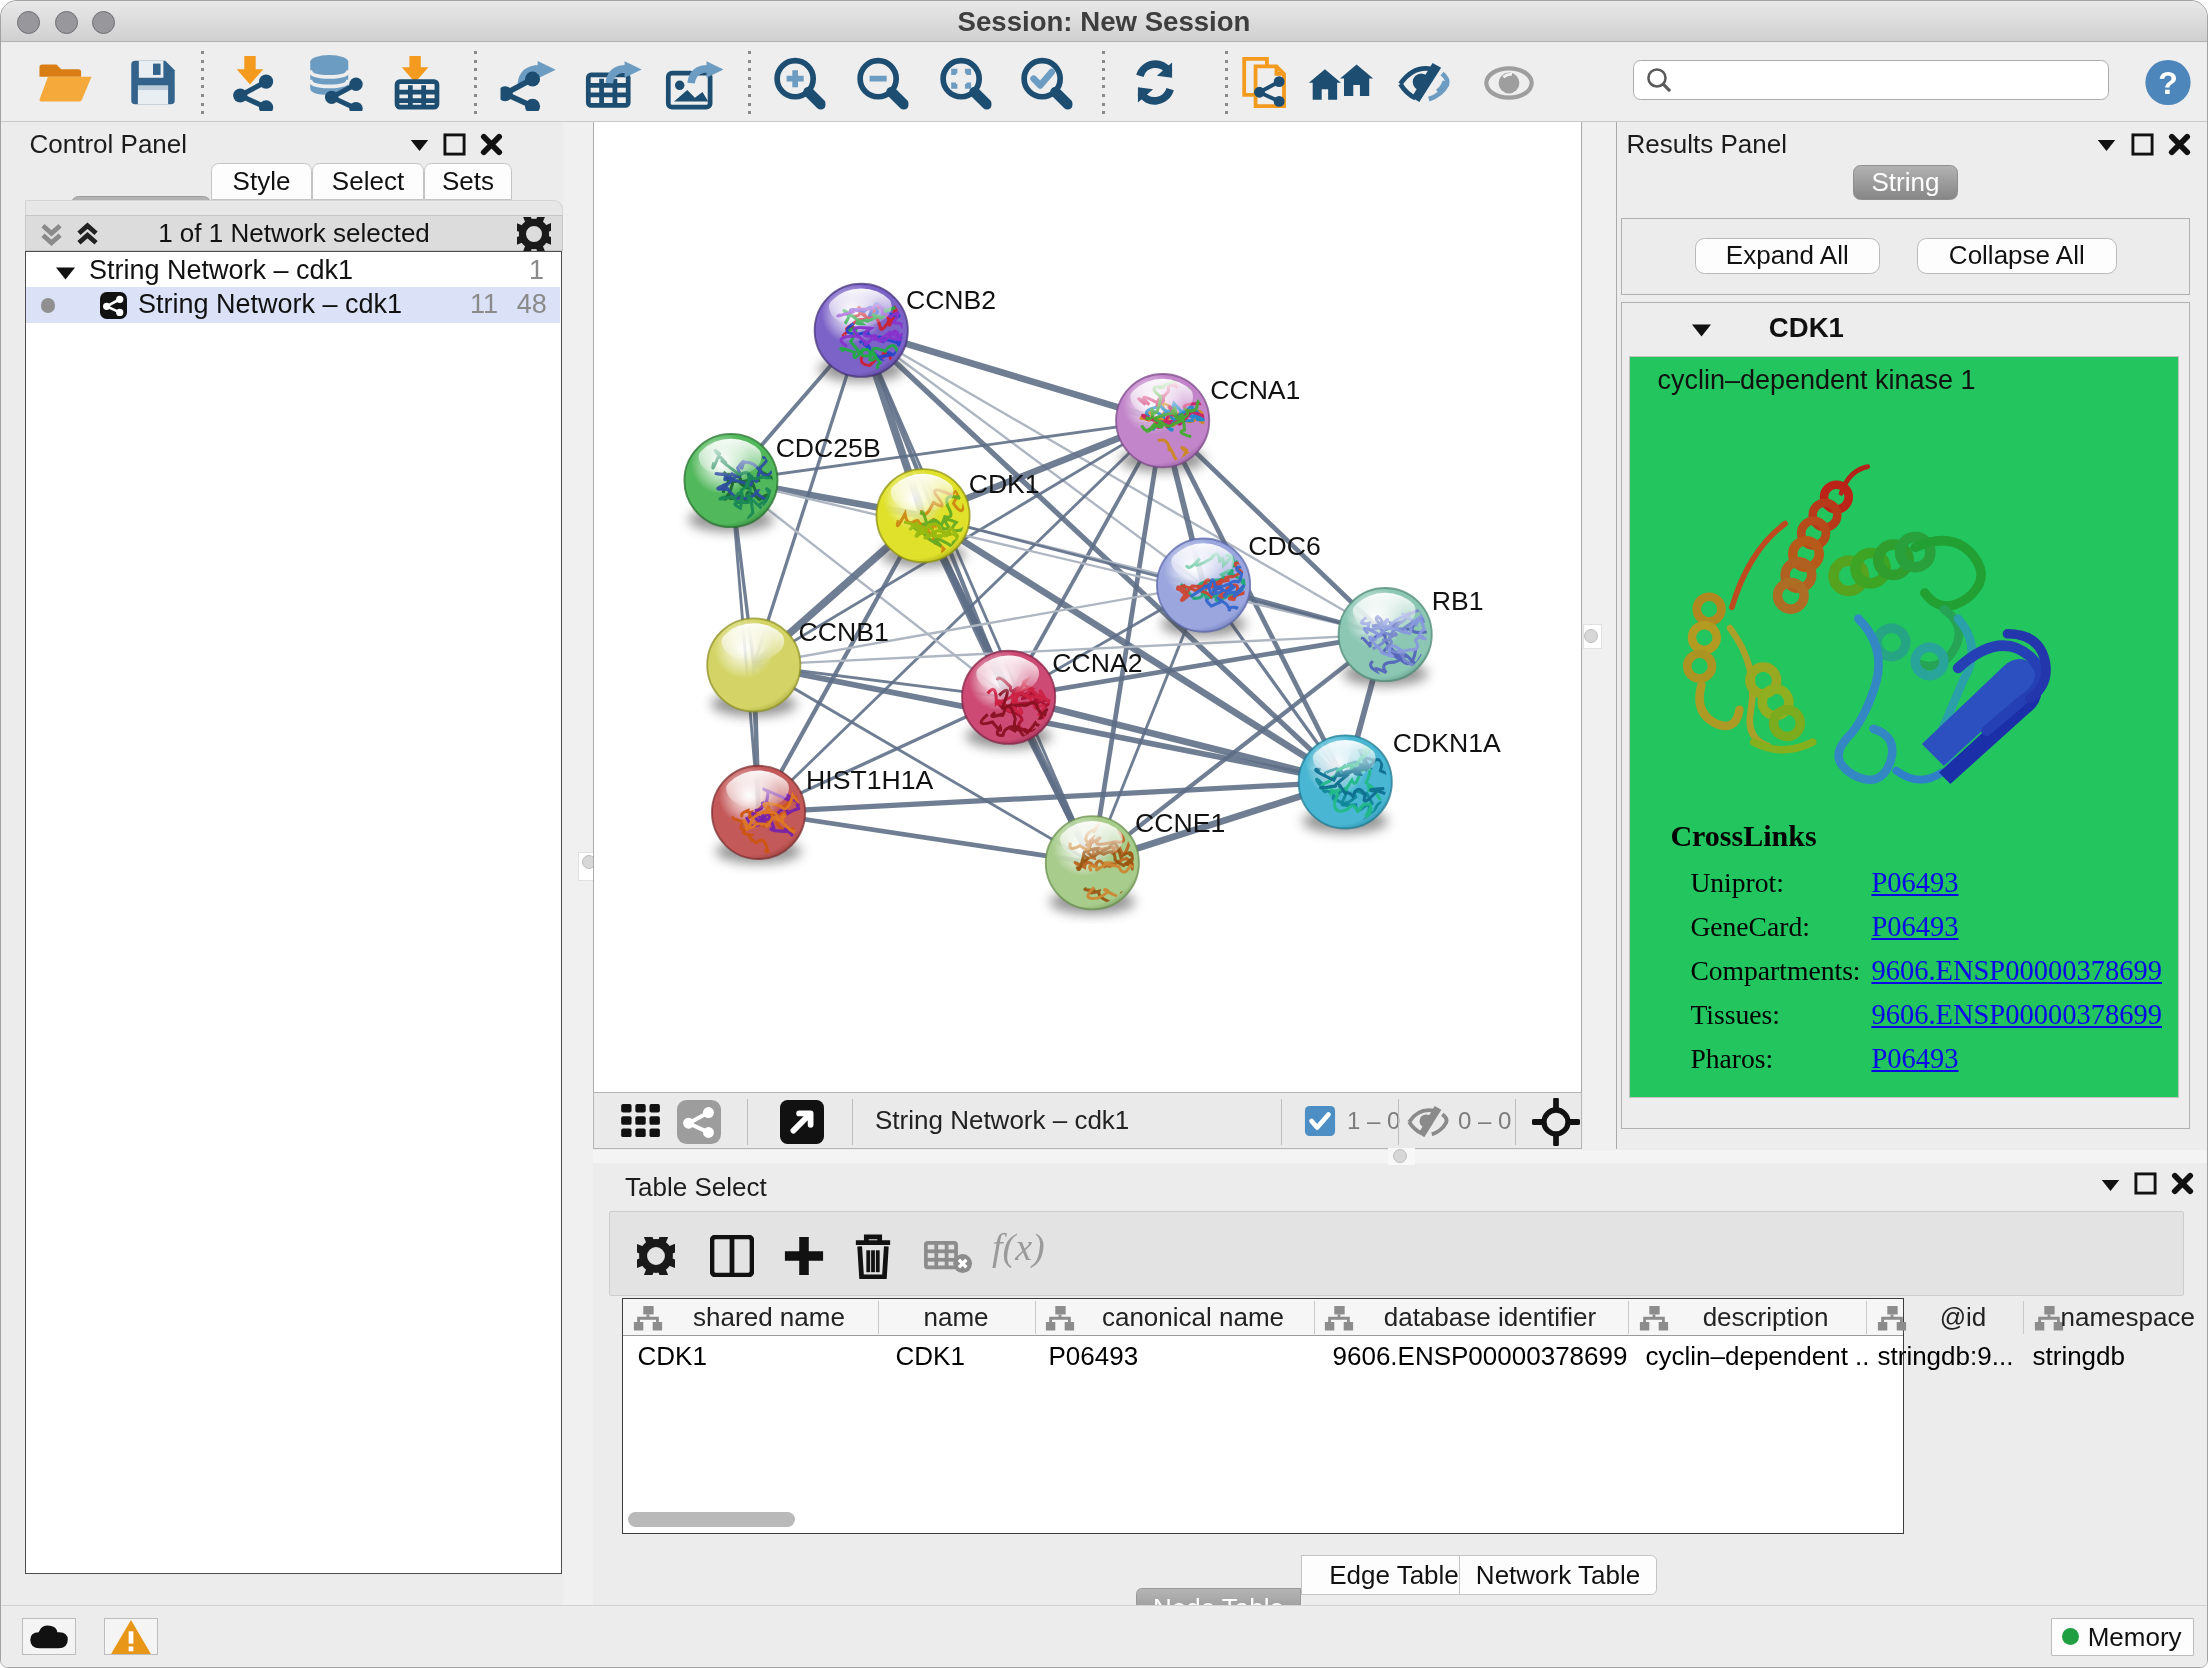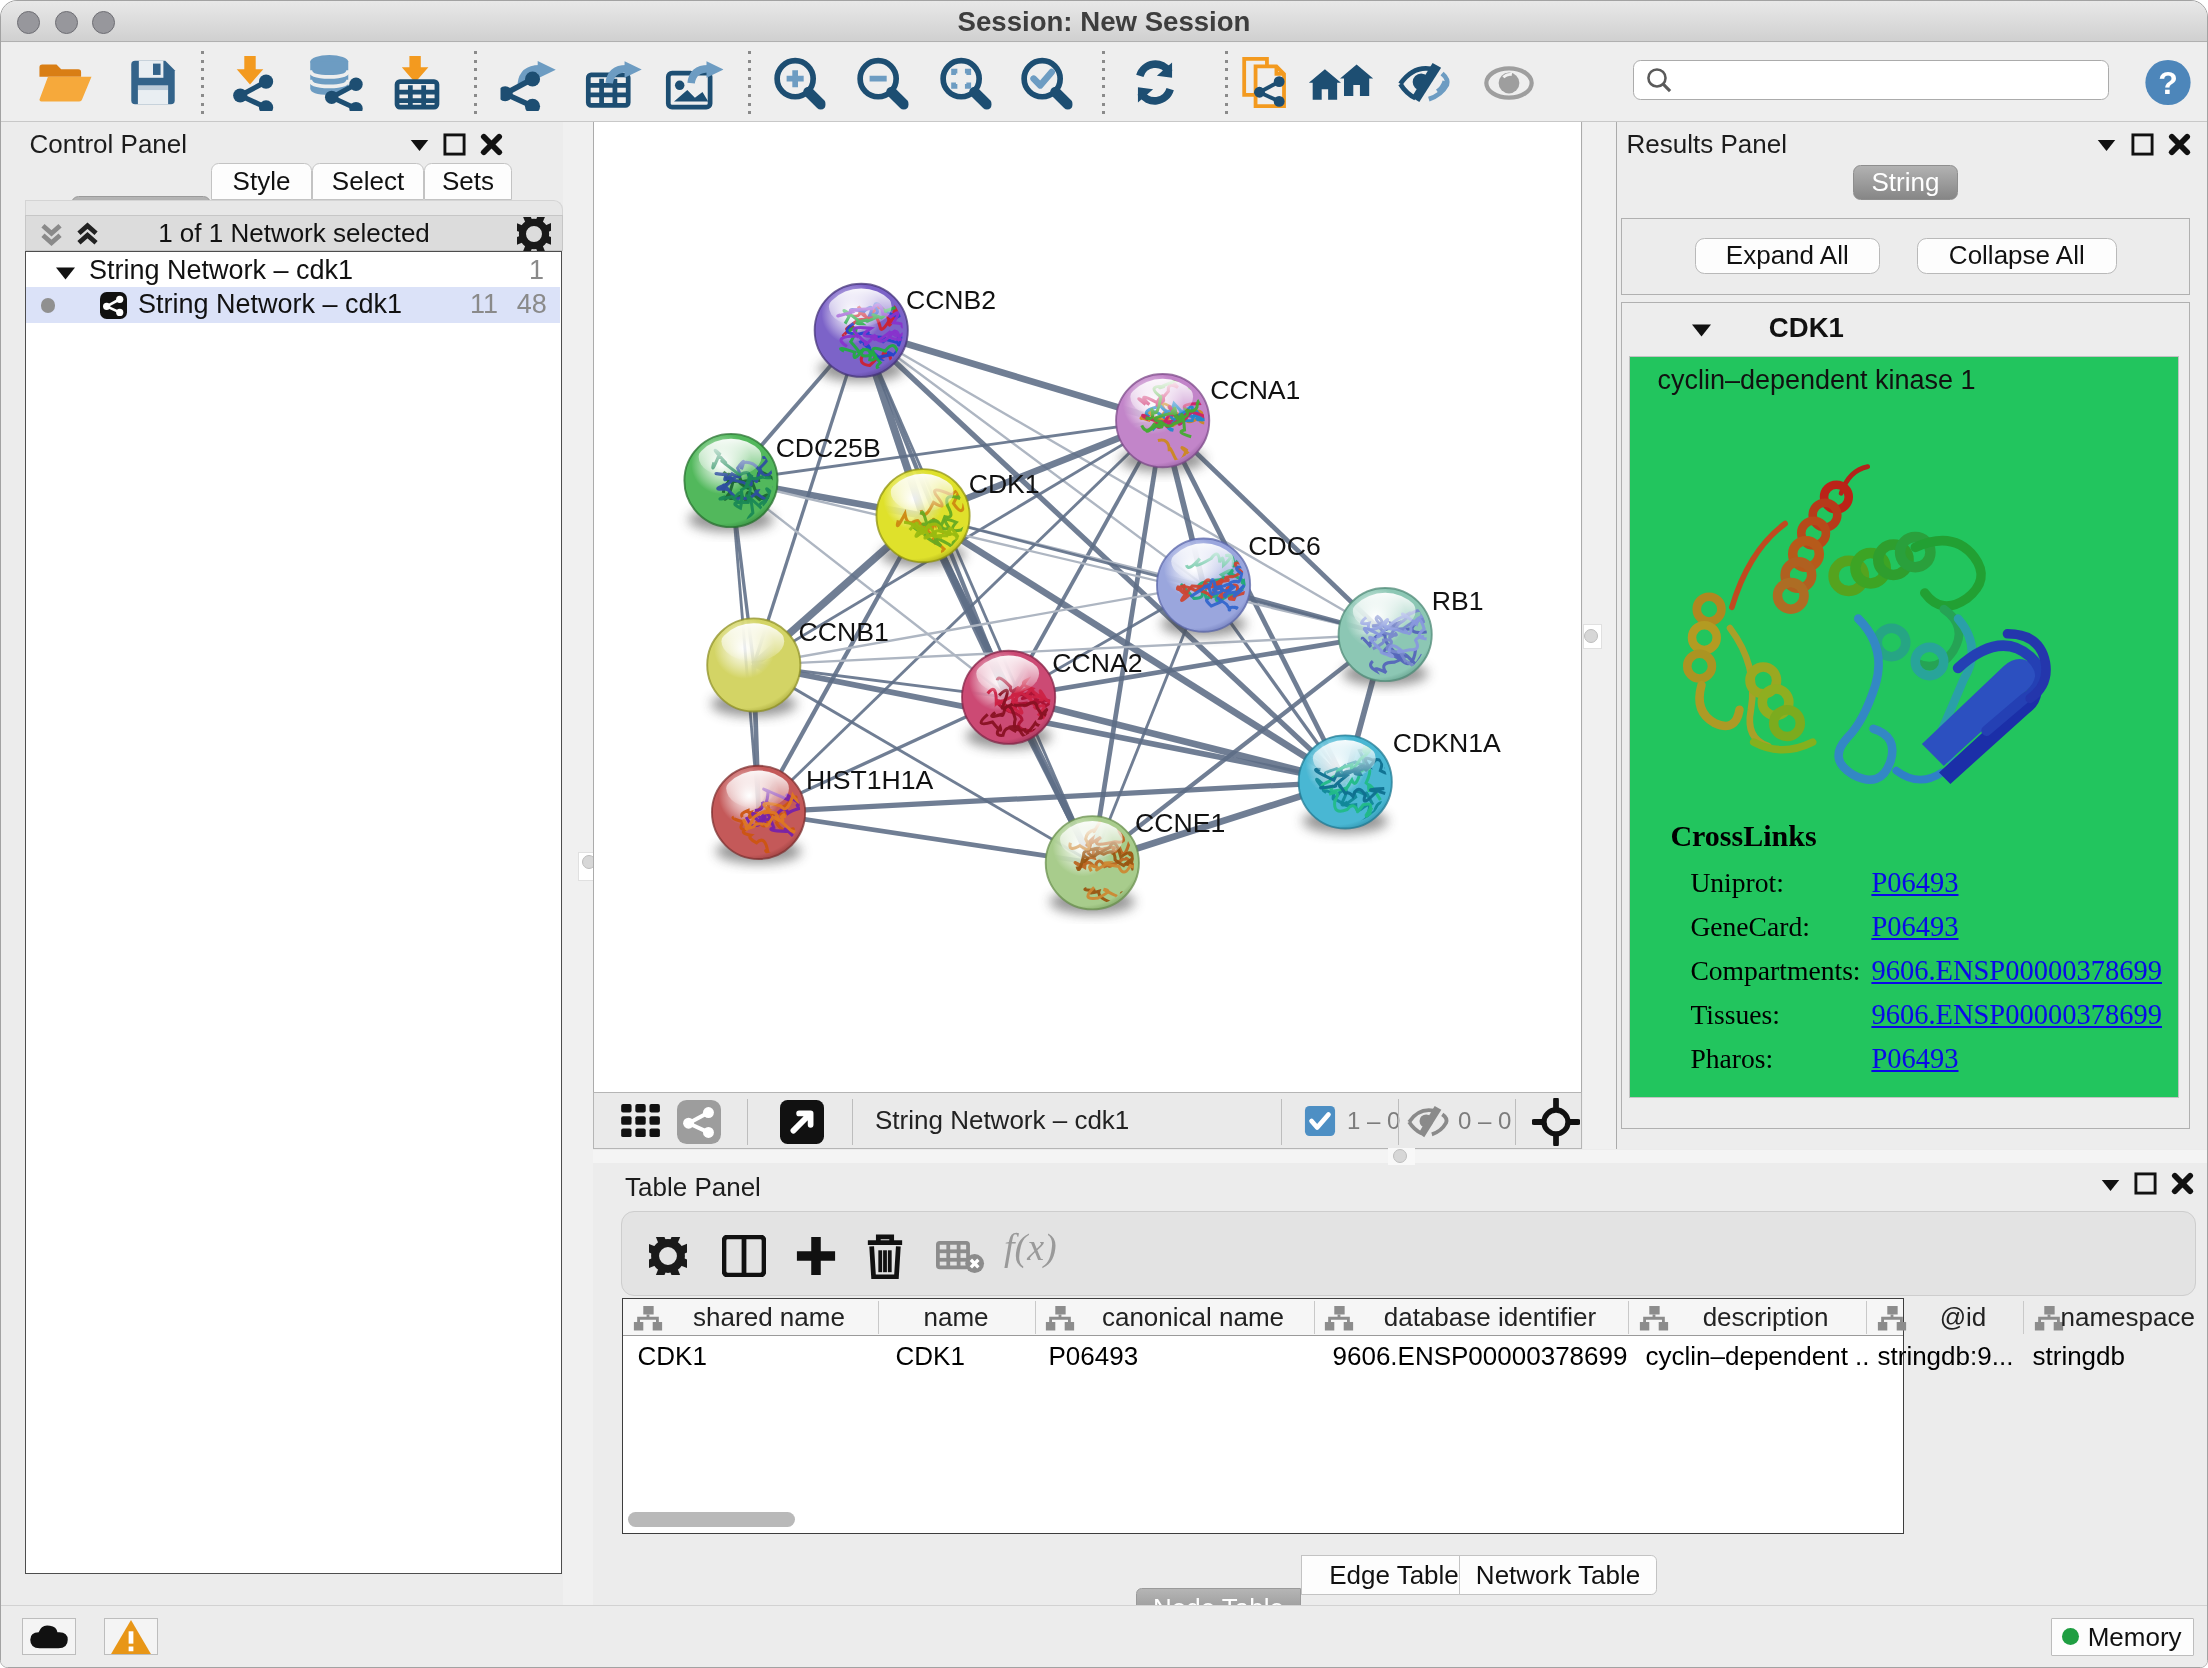--- a/index.html
+++ b/index.html
@@ -34,22 +34,22 @@
 .netfoot { position:absolute; left:592px; top:1091px; width:989px; height:57px; background:#eaeaea;
   border:1px solid #b5b5b5; }
 .nfsep { position:absolute; top:5.7px; height:46px; width:1px; background:#bdbdbd; }
 .results { position:absolute; left:1615px; top:121px; width:593px; height:1041px; background:#ededed;
   border-left:1px solid #ababab; }
 .btn { position:absolute; background:#fdfdfd; border:1.9px solid #b9b9b9; border-radius:9.5px;
   font-size:26px; color:#111; text-align:center; }
 .serif { font-family:"Liberation Serif", serif; }
 .link { color:#0909e8; text-decoration:underline; }
 .tablepanel { position:absolute; left:592px; top:1148px; width:1617px; height:520px; background:#ececec; }
-.ttoolbar { position:absolute; left:28px; top:62px; width:1575px; height:85px; background:#e3e3e3;
-  border:1px solid #cdcdcd; border-radius:13px; }
+.ttoolbar { position:absolute; left:16px; top:62px; width:1575px; height:85px; background:#e3e3e3;
+  border:1px solid #cdcdcd; border-radius:2px; }
 .ttable { position:absolute; left:28.5px; top:149px; width:1282px; height:236px; background:#fff;
   border:1.9px solid #3d3d3d; }
 .thead { position:absolute; left:0; top:0; width:100%; height:37px; background:#f6f6f6;
   border-bottom:1px solid #9a9a9a; }
 .hcell { position:absolute; top:0; height:37px; font-size:26px; color:#222; line-height:36px; text-align:center; }
 .hdiv { position:absolute; top:1.9px; height:33px; width:1px; background:#c9c9c9; }
 .dcell { position:absolute; top:42px; font-size:26px; color:#000; white-space:nowrap; overflow:hidden; }
 .btab { position:absolute; top:406px; height:40px; background:#fdfdfd; border:1px solid #c3c3c3;
   font-size:26px; color:#111; text-align:center; line-height:38px; }
 .btab.tabsel { background:linear-gradient(#b5b5b5,#888888); color:#fff; border-color:#9a9a9a; }
@@ -792,21 +792,21 @@
             </g>
           </svg>
       <div class="serif" style="position:absolute;left:40px;top:462px;font-size:30px;font-weight:bold;color:#000;">CrossLinks</div>
       <div class="serif" style="position:absolute;left:60px;top:504px;font-size:27.6px;color:#000;line-height:44px;">Uniprot:<br>GeneCard:<br>Compartments:<br>Tissues:<br>Pharos:</div>
       <div class="serif" style="position:absolute;left:241px;top:504px;font-size:28.5px;line-height:44px;"><span class="link">P06493</span><br><span class="link">P06493</span><br><span class="link">9606.ENSP00000378699</span><br><span class="link">9606.ENSP00000378699</span><br><span class="link">P06493</span></div>
     </div>
   </div>
 </div>
 
 <div class="tablepanel">
-  <div class="panelTitle" style="position:absolute;left:32px;top:23px;">Table Panel</div>
+  <div class="panelTitle" style="position:absolute;left:32px;top:23px;">Table Select</div>
   <div style="position:absolute;left:1506px;top:24px;"><svg width="23" height="23" viewBox="0 0 24 24" style="">
           <path d="M2.88 7.199999999999999 L21.12 7.199999999999999 L12.0 18.72 Z" fill="#111"></path>
         </svg></div>
   <div style="position:absolute;left:1541px;top:23px;"><svg width="23" height="23" viewBox="0 0 24 24" style="">
           <rect x="2" y="2" width="20" height="20" fill="none" stroke="#111" stroke-width="3"></rect>
         </svg></div>
   <div style="position:absolute;left:1578px;top:23px;"><svg width="23" height="23" viewBox="0 0 24 24" style="">
           <g stroke="#111" stroke-width="6" stroke-linecap="round">
             <line x1="4" y1="4" x2="20" y2="20"></line>
             <line x1="20" y1="4" x2="4" y2="20"></line>

